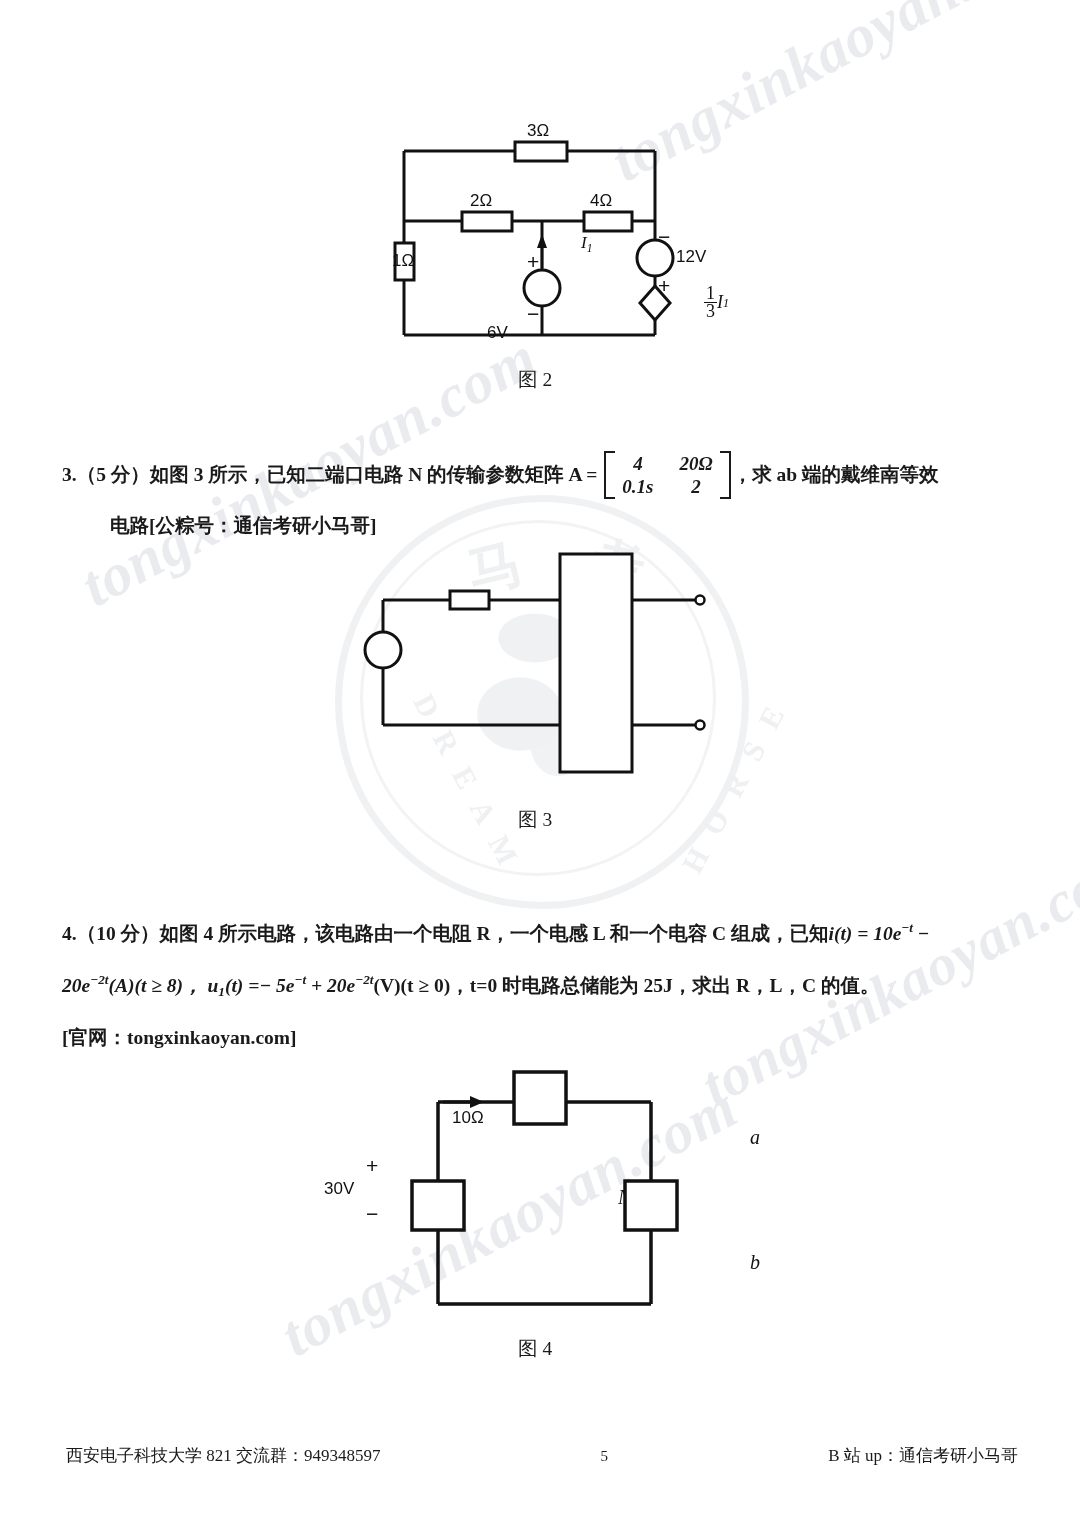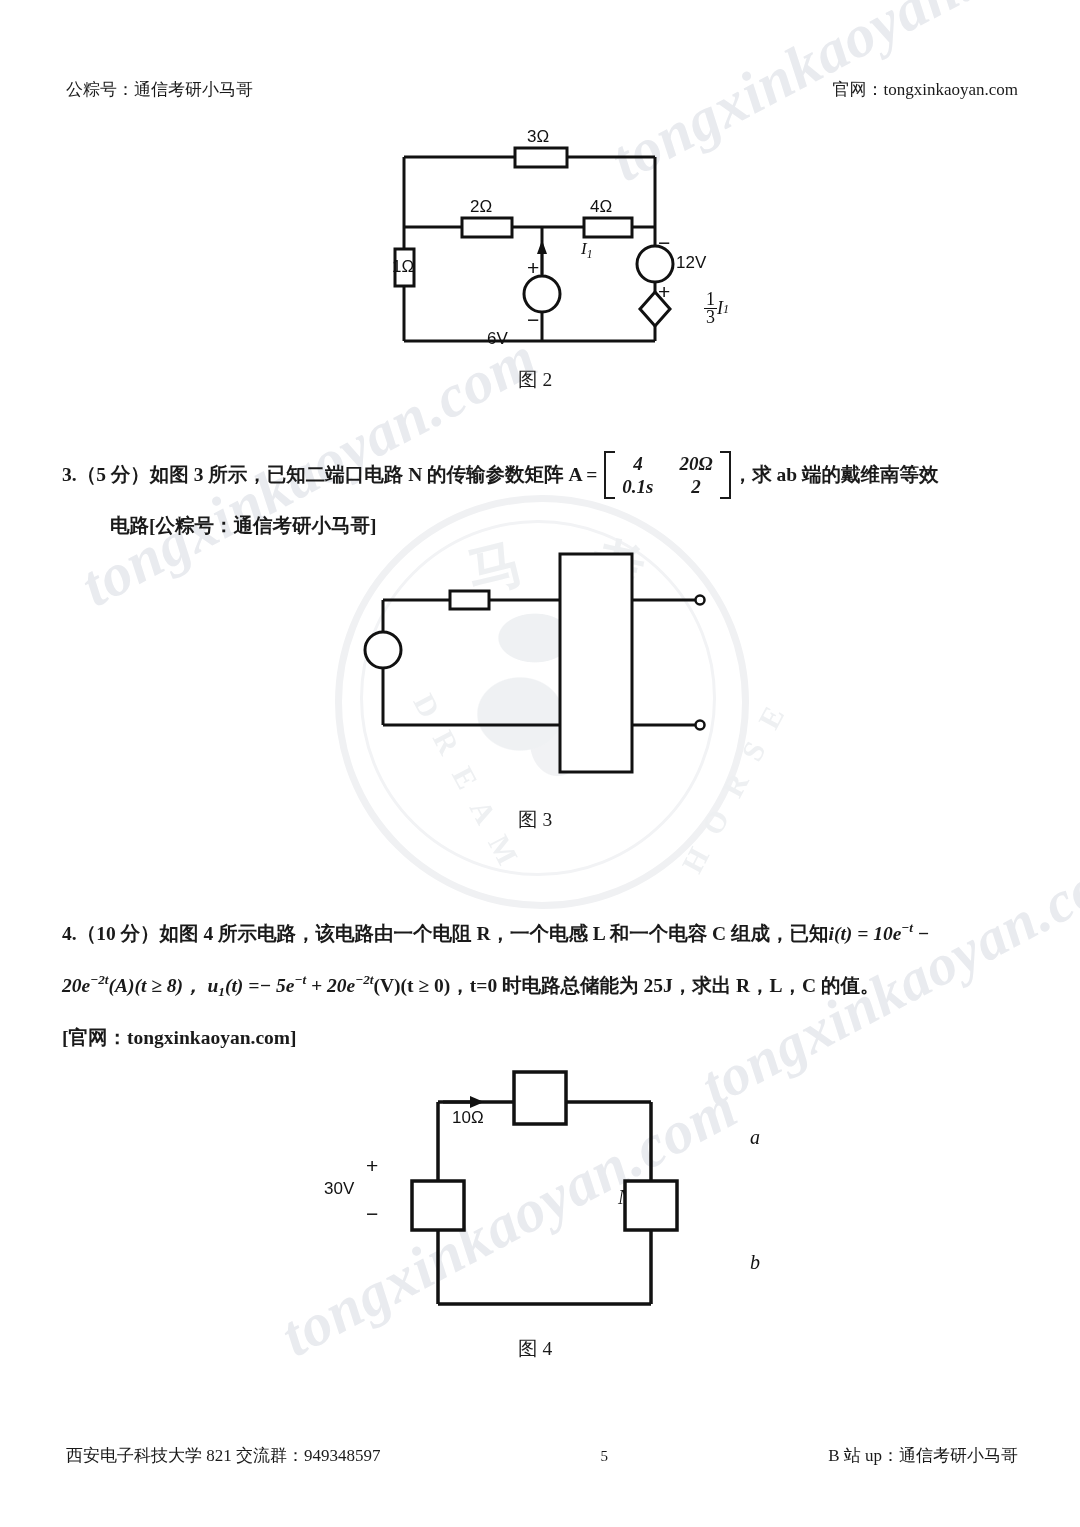--- a/index.html
+++ b/index.html
@@ -170,26 +170,22 @@
 
     <div class="wm-seal" style="left:335px; top:495px; width:400px; height:400px;"></div>
     <div class="wm-seal-inner" style="left:360px; top:520px; width:350px; height:350px;"></div>
     <div class="wm-horse" style="left:460px; top:600px;"></div>
     <div class="wm-cn" style="left:468px; top:532px; font-size:54px; transform:rotate(-14deg);">马</div>
     <div class="wm-cn" style="left:590px; top:530px; font-size:54px; transform:rotate(12deg);">考</div>
     <div class="wm-cn" style="left:370px; top:765px; font-size:30px; transform:rotate(62deg); letter-spacing:6px;">D R E A M</div>
     <div class="wm-cn" style="left:640px; top:770px; font-size:30px; transform:rotate(-62deg); letter-spacing:6px;">H O R S E</div>
   </div>
 
-  <div class="hdr">
-    <span>公粽号：通信考研小马哥</span>
-    <span>官网：tongxinkaoyan.com</span>
-  </div>
-
-  <div class="fig" style="left:0; top:14px; width:940px; height:400px;">
+
+  <div class="fig" style="left:0; top:8px; width:940px; height:400px;">
     <svg width="1080" height="400">
       <g stroke="#111" stroke-width="3" fill="none">
 
         <line x1="404" y1="143" x2="515" y2="143"></line>
         <line x1="567" y1="143" x2="655" y2="143"></line>
 
         <line x1="404" y1="143" x2="404" y2="235"></line>
         <line x1="404" y1="272" x2="404" y2="327"></line>
 
         <line x1="655" y1="143" x2="655" y2="213"></line>

